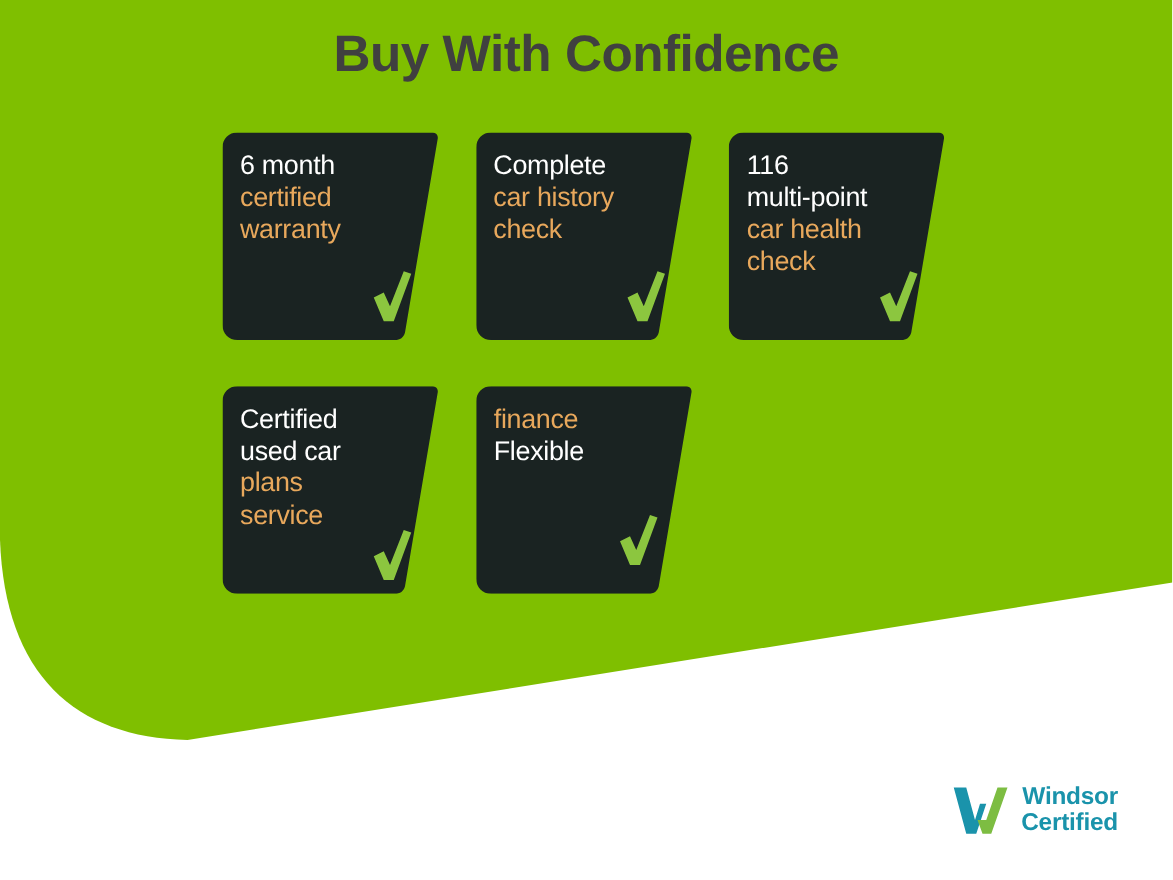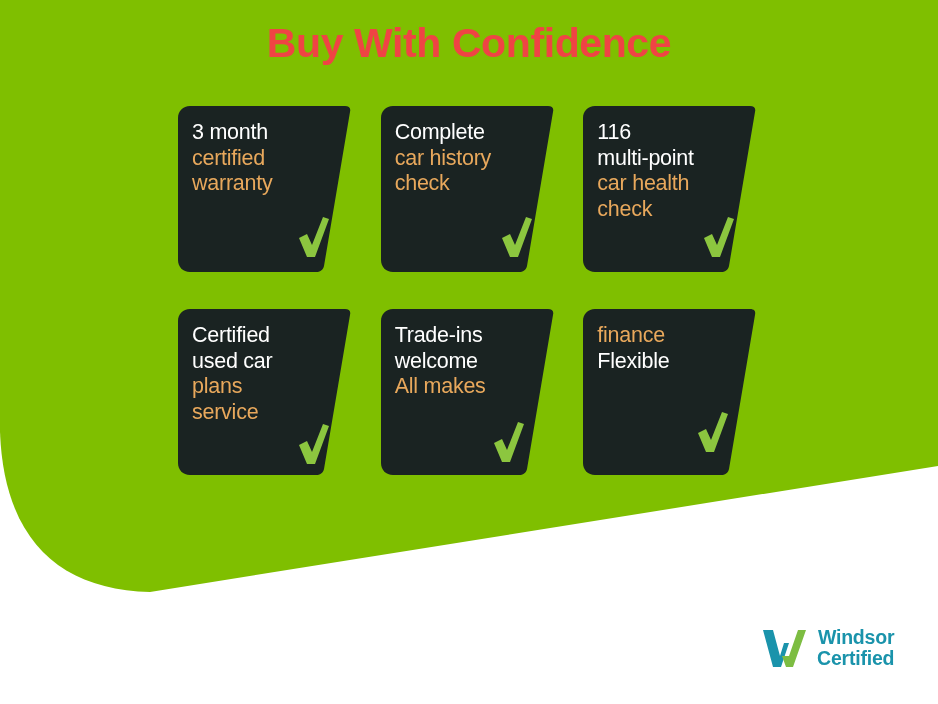--- a/index.html
+++ b/index.html
@@ -29,21 +29,21 @@
 
   
   .title {
     position: absolute;
     left: 0; top: 20px;
     width: 938px;
     text-align: center;
     font-size: 41px;
     font-weight: bold;
     letter-spacing: -0.4px;
-    color: #ef4444;
+    color: #404040;
     font-family: "Liberation Sans", sans-serif;
   }
 
   
   .grid {
     position: absolute;
     left: 178px;
     top: 106px;
     width: 578px;
   }
@@ -128,21 +128,21 @@
 
     <div class="row">
 
       <div class="card">
         <svg class="card-shape" viewBox="0 0 173 166" preserveAspectRatio="none">
           <path d="M 12,0 L 167,0 C 171,0 173,2 172,6 L 146,160
                    C 145,164 142,166 138,166 L 12,166
                    C 5,166 0,161 0,154 L 0,12 C 0,5 5,0 12,0 Z" fill="#1a2322"></path>
         </svg>
         <div class="card-body">
-          <div class="card-line white">3 month</div>
+          <div class="card-line white">6 month</div>
           <div class="card-line accent">certified</div>
           <div class="card-line accent">warranty</div>
         </div>
         <svg class="tick" style="left:118px; top:108px;" viewBox="0 0 34 44">
           <path d="M 3,24 L 11,20 L 16,31 L 27,3 L 33,5 L 19,43 L 11,43 Z" fill="#8cc63f"></path>
         </svg>
       </div>
 
       <div class="card">
         <svg class="card-shape" viewBox="0 0 173 166" preserveAspectRatio="none">
@@ -191,35 +191,20 @@
           <div class="card-line white">Certified</div>
           <div class="card-line white">used car</div>
           <div class="card-line accent">plans</div>
           <div class="card-line accent">service</div>
         </div>
         <svg class="tick" style="left:118px; top:112px;" viewBox="0 0 34 44">
           <path d="M 3,24 L 11,20 L 16,31 L 27,3 L 33,5 L 19,43 L 11,43 Z" fill="#8cc63f"></path>
         </svg>
       </div>
 
-      <div class="card">
-        <svg class="card-shape" viewBox="0 0 173 166" preserveAspectRatio="none">
-          <path d="M 12,0 L 167,0 C 171,0 173,2 172,6 L 146,160
-                   C 145,164 142,166 138,166 L 12,166
-                   C 5,166 0,161 0,154 L 0,12 C 0,5 5,0 12,0 Z" fill="#1a2322"></path>
-        </svg>
-        <div class="card-body">
-          <div class="card-line white">Trade-ins</div>
-          <div class="card-line white">welcome</div>
-          <div class="card-line accent">All makes</div>
-        </div>
-        <svg class="tick" style="left:110px; top:110px;" viewBox="0 0 34 44">
-          <path d="M 3,24 L 11,20 L 16,31 L 27,3 L 33,5 L 19,43 L 11,43 Z" fill="#8cc63f"></path>
-        </svg>
-      </div>
 
       <div class="card">
         <svg class="card-shape" viewBox="0 0 173 166" preserveAspectRatio="none">
           <path d="M 12,0 L 167,0 C 171,0 173,2 172,6 L 146,160
                    C 145,164 142,166 138,166 L 12,166
                    C 5,166 0,161 0,154 L 0,12 C 0,5 5,0 12,0 Z" fill="#1a2322"></path>
         </svg>
         <div class="card-body">
           <div class="card-line accent">finance</div>
           <div class="card-line white">Flexible</div>

